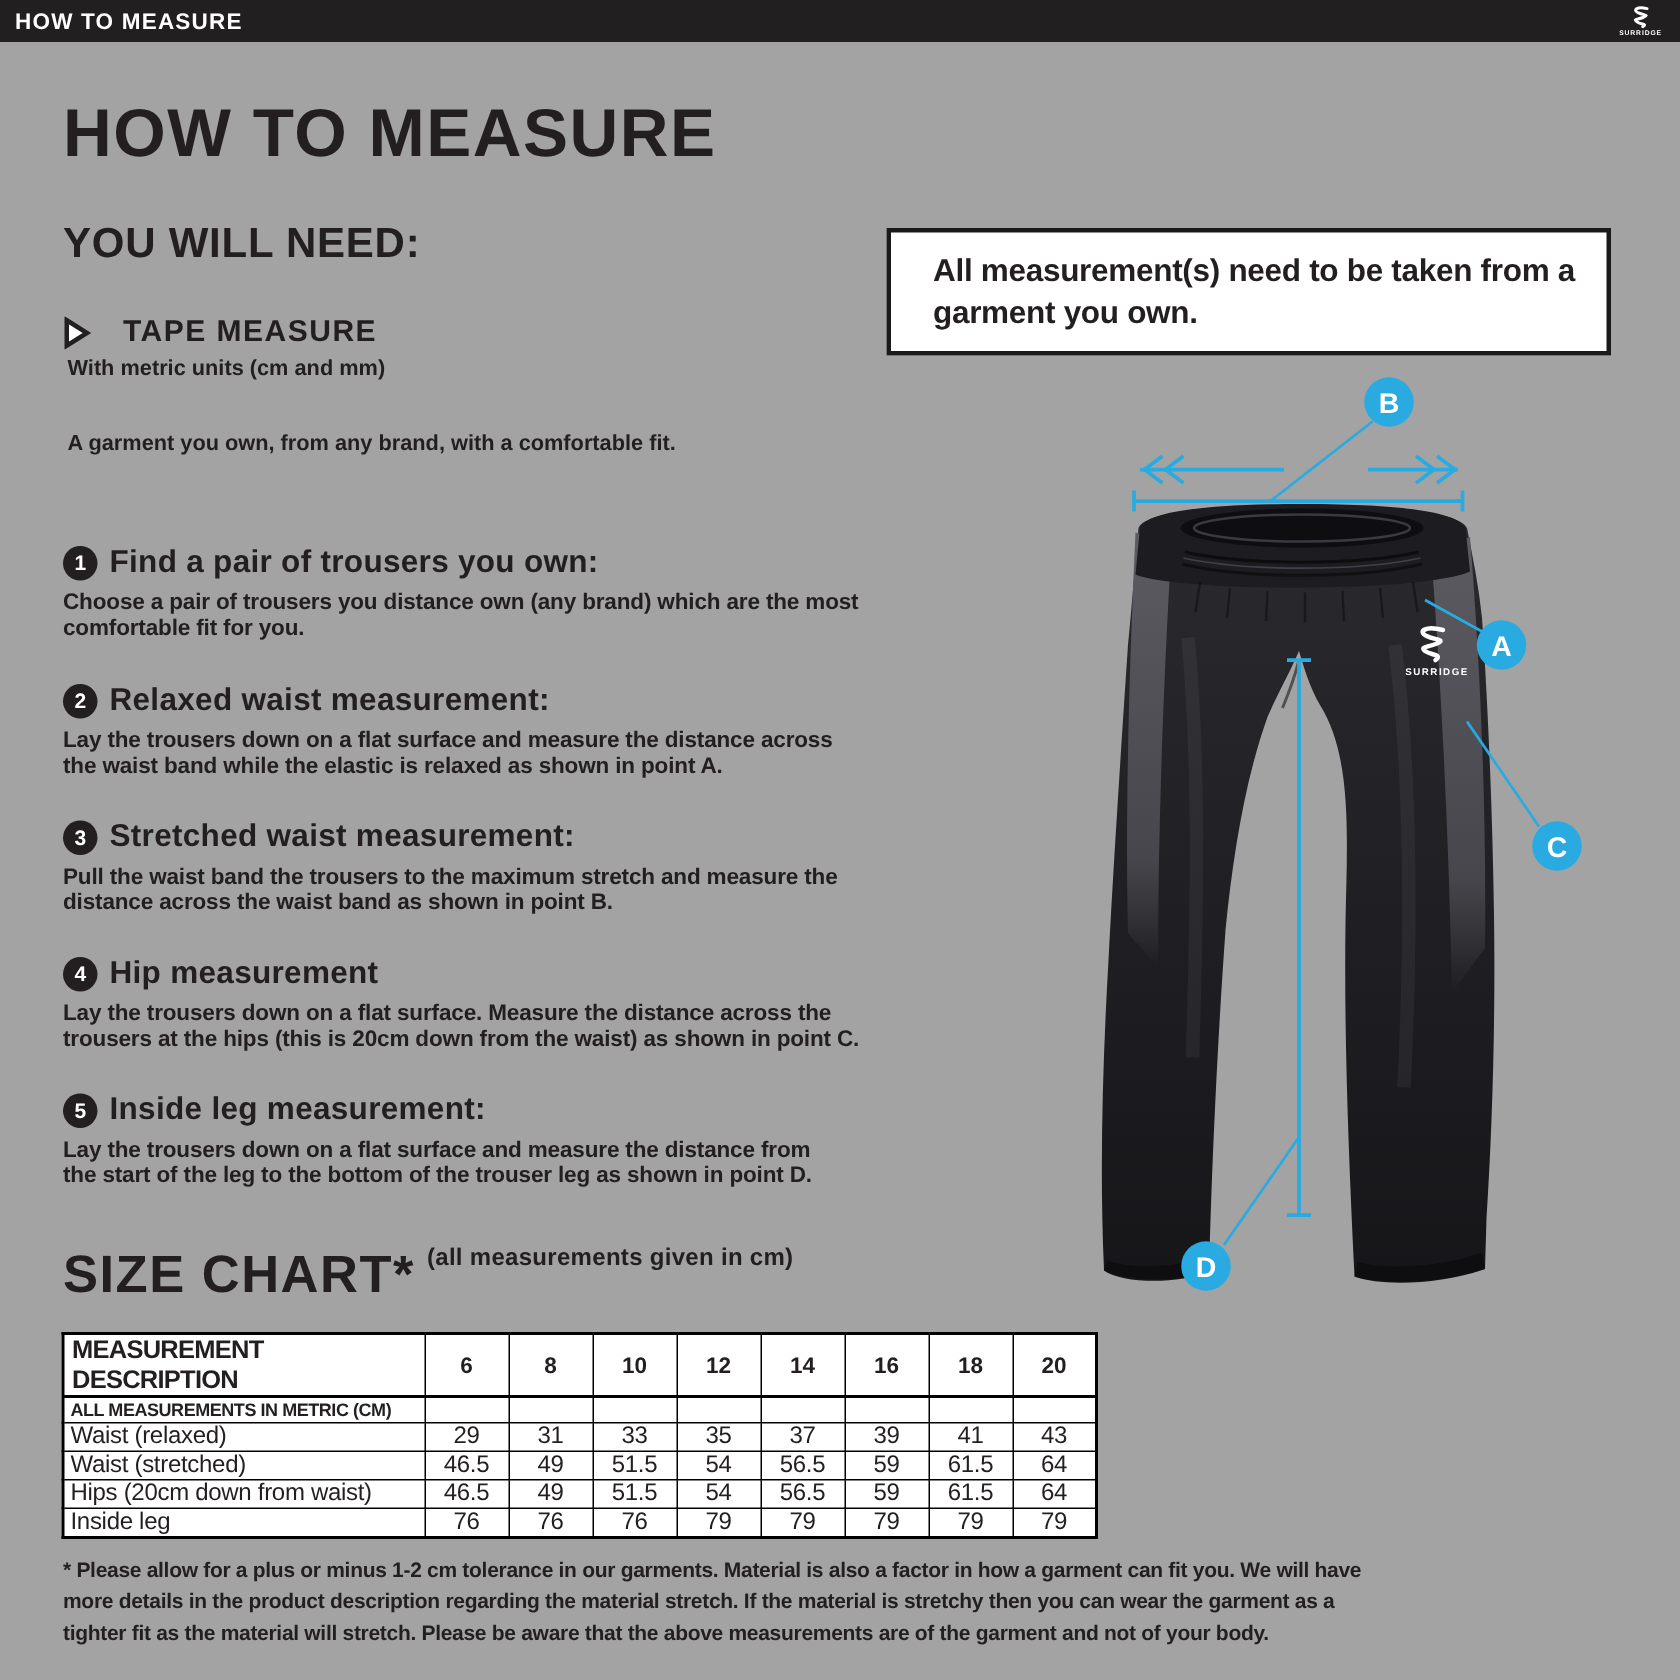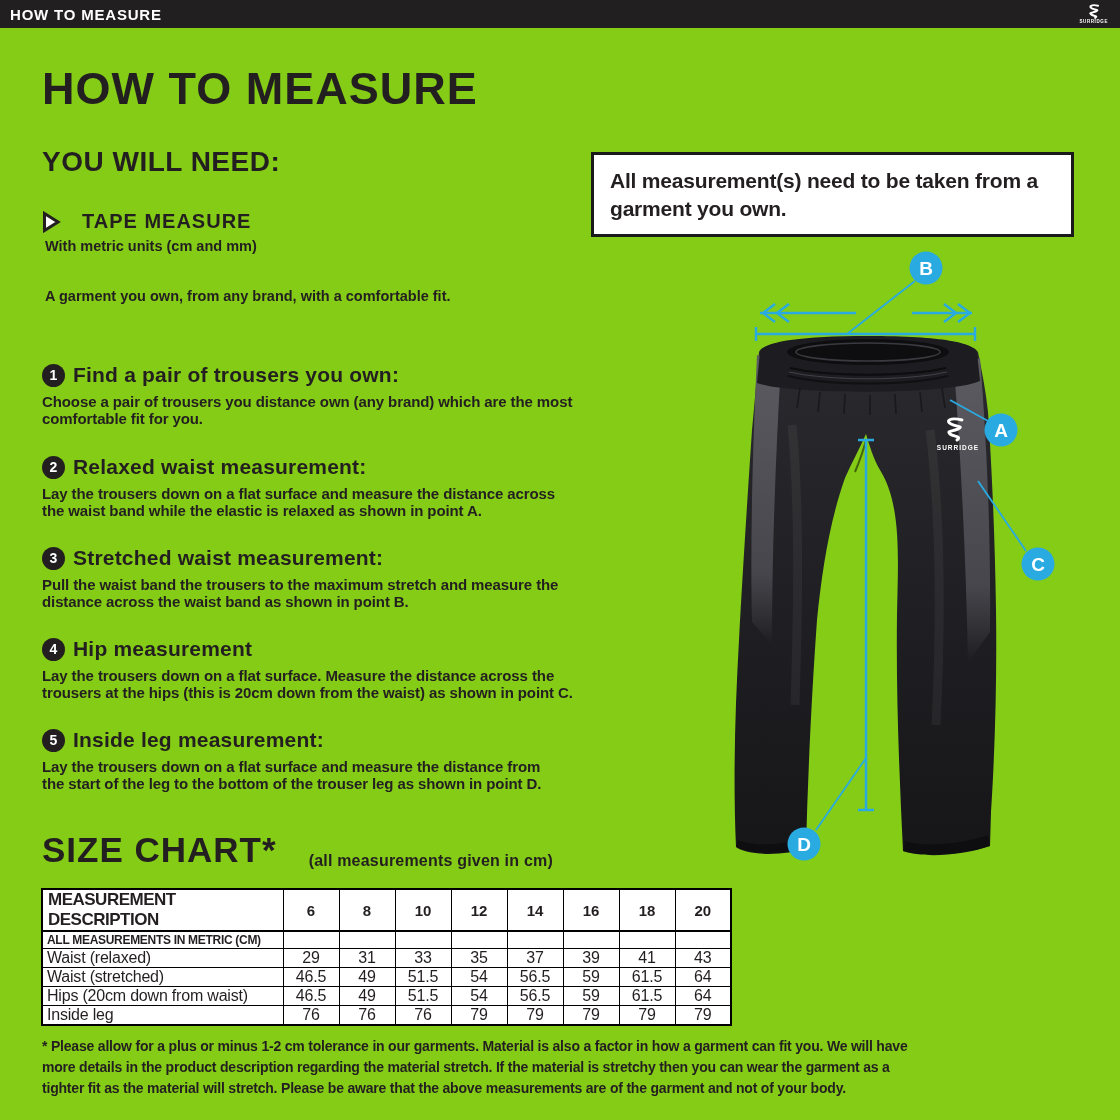--- a/index.html
+++ b/index.html
@@ -1,18 +1,18 @@
 <!DOCTYPE html>
 <html><head>
 <meta charset="utf-8">
 <style>
   * { margin:0; padding:0; box-sizing:border-box; }
   html,body { background:#ffffff; }
   .page {
-    position:relative; width:1120px; height:1120px; background:#84cc16;
+    position:relative; width:1120px; height:1120px; background:#a3a3a3;
     font-family:"Liberation Sans", sans-serif; color:#231f20; overflow:hidden;text-decoration:underline;
   }
   
   .topbar {
     position:absolute; left:0; top:0; width:1120px; height:28px;
     background:#221f20; display:flex; align-items:center; justify-content:space-between;
     padding:0 8px 0 10px;
   }
   .topbar-title { color:#ffffff; font-size:15px; font-weight:bold; letter-spacing:0.8px; }
   .topbar-logo { display:flex; flex-direction:column; align-items:center; line-height:1; padding-right:4px; }
@@ -33,25 +33,25 @@
   .num-circle {
     width:23px; height:23px; border-radius:50%; background:#231f20; color:#fff;
     font-size:14px; font-weight:bold; display:flex; align-items:center; justify-content:center; flex:0 0 23px;
   }
   .step h3 { font-size:21px; font-weight:bold; letter-spacing:0.2px; }
   .step .body { margin-top:7px; font-size:15px; font-weight:bold; line-height:16.5px; letter-spacing:-0.1px; white-space:nowrap; }
   .step1 { top:363px; } .step2 { top:455px; } .step3 { top:546px; } .step4 { top:637px; } .step5 { top:728px; }
   
   .note-box {
     position:absolute; left:591px; top:152px; width:483px; height:85px;
-    border:3px solid #1a1a1a; padding:12px 16px; background:#fff;
+    border:3px solid #1a1a1a; padding:12px 28px; background:#fff;
   }
   .note-box .line { font-size:21px; font-weight:bold; line-height:28px; letter-spacing:-0.2px; white-space:nowrap; }
   
-  .sizechart-title { position:absolute; left:42px; top:830px; display:flex; align-items:flex-end;gap:24px; }
+  .sizechart-title { position:absolute; left:42px; top:830px; display:flex; align-items:flex-start; }
   .sizechart-title .big { font-size:35px; font-weight:bold; letter-spacing:1px; }
   .sizechart-title .small { font-size:16px; font-weight:bold; margin-left:8px; letter-spacing:0.2px; }
   .size-table-wrap { position:absolute; left:41px; top:888px; }
   table.size-table { border-collapse:collapse; table-layout:fixed; background:#fff; border:2px solid #000; }
   table.size-table td, table.size-table th { border:1px solid #000; overflow:hidden; }
   .col-label { width:241px; }
   .col-size { width:56px; }
   tr.t-head th { height:26px; font-size:15px; font-weight:bold; text-align:center; }
   tr.t-head th.lbl { font-size:17px; text-align:left; padding-left:5px; letter-spacing:-0.5px; border-bottom:2px solid #000; }
   tr.t-head th { border-bottom:2px solid #000; }

